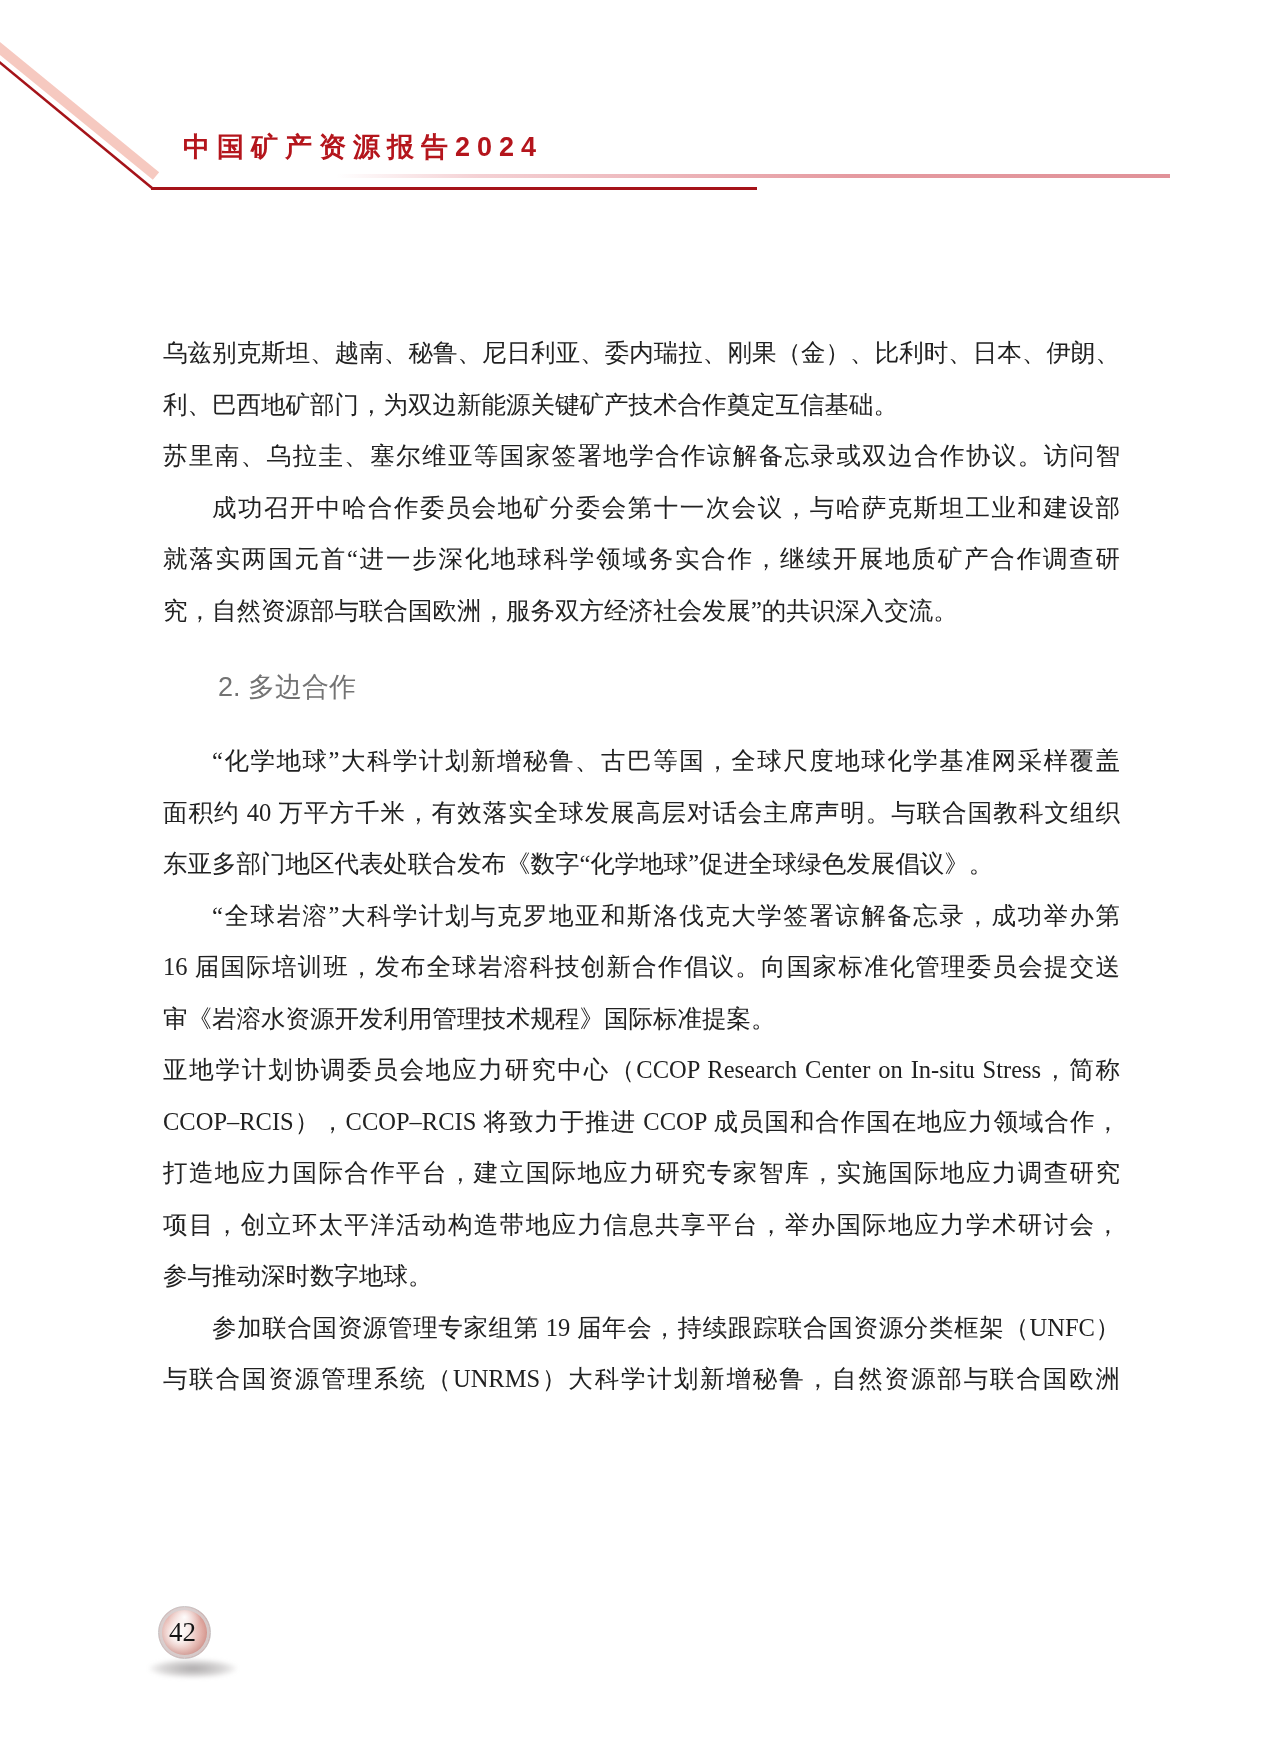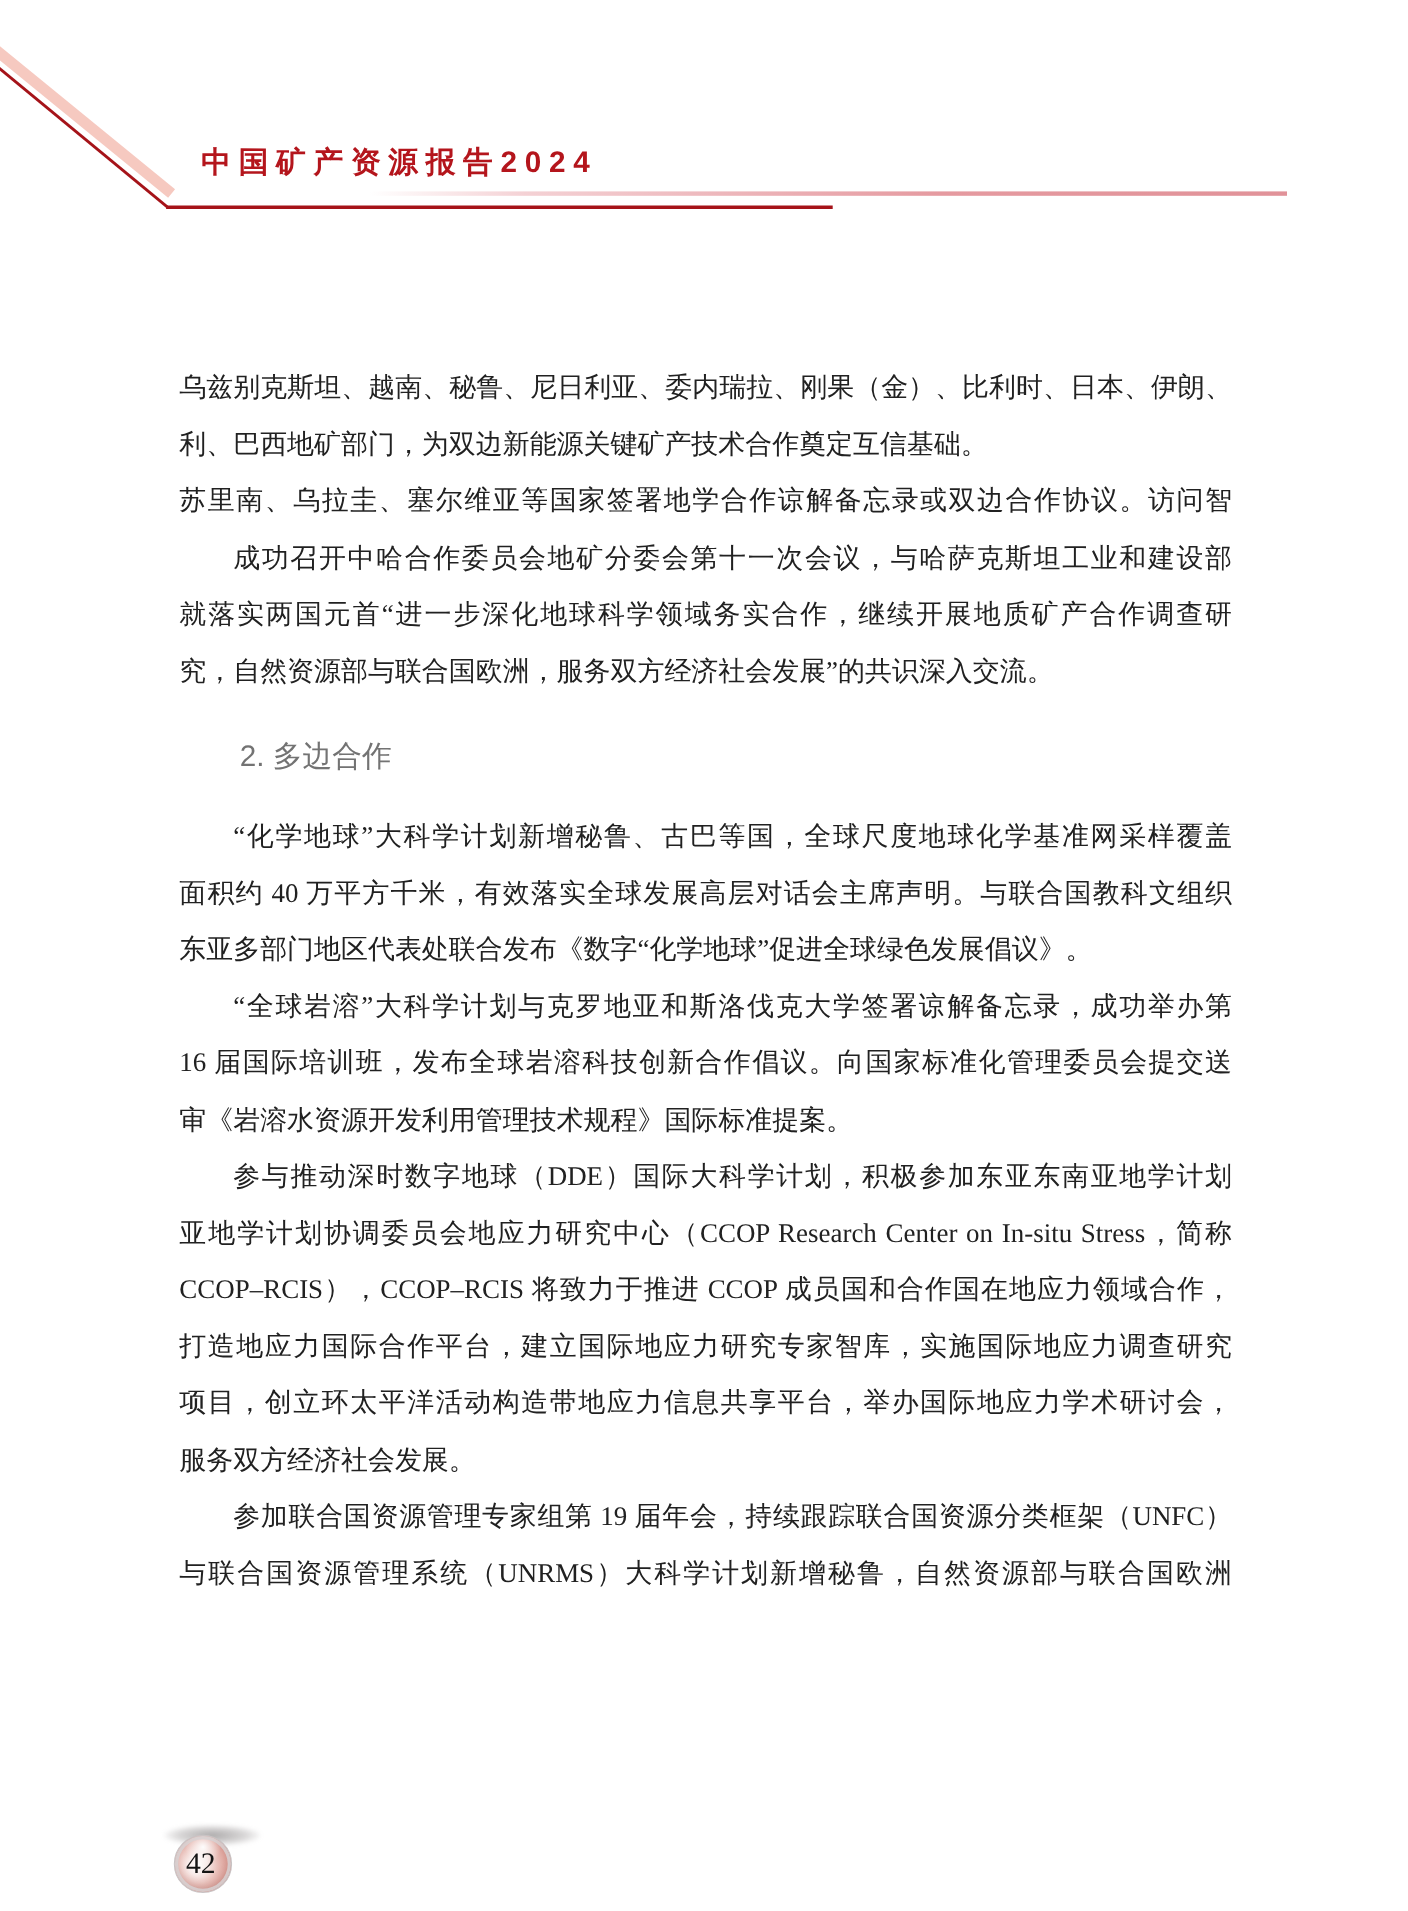--- a/index.html
+++ b/index.html
@@ -54,21 +54,21 @@
   .ball-shadow{
     position:absolute;left:149px;top:1659px;width:88px;height:19px;
     border-radius:50%;
     background:radial-gradient(ellipse at center,
       rgba(88,83,84,.50) 0%,
       rgba(120,114,115,.28) 50%,
       rgba(255,255,255,0) 75%);
     filter:blur(2px);
   }
   .page-ball{
-    position:absolute;left:158px;top:1668px;width:53px;height:53px;
+    position:absolute;left:158px;top:1606px;width:53px;height:53px;
     border-radius:50%;
     border:1px solid #c9c3c4;
     box-sizing:border-box;
     background:
       radial-gradient(circle at 50% 20%, rgba(255,255,255,.95) 0%, rgba(255,255,255,0) 34%),
       radial-gradient(circle at 40% 52%, #ffffff 0%, #f8ebe9 22%, #e9c0ba 45%, #d99b93 68%, #cd8780 85%, #d89d96 100%);
     box-shadow:
       inset 0 0 0 3px rgba(215,210,211,.85),
       inset 0 -5px 7px rgba(150,100,95,.25);
     display:flex;align-items:center;justify-content:center;
@@ -101,26 +101,25 @@
       <div class="bodyline indent">成功召开中哈合作委员会地矿分委会第十一次会议，与哈萨克斯坦工业和建设部</div>
       <div class="bodyline">就落实两国元首“进一步深化地球科学领域务实合作，继续开展地质矿产合作调查研</div>
       <div class="bodyline lastline">究，自然资源部与联合国欧洲，服务双方经济社会发展”的共识深入交流。</div>
       <div class="section-heading">2. 多边合作</div>
       <div class="bodyline indent">“化学地球”大科学计划新增秘鲁、古巴等国，全球尺度地球化学基准网采样覆盖</div>
       <div class="bodyline">面积约 40 万平方千米，有效落实全球发展高层对话会主席声明。与联合国教科文组织</div>
       <div class="bodyline lastline">东亚多部门地区代表处联合发布《数字“化学地球”促进全球绿色发展倡议》。</div>
       <div class="bodyline indent">“全球岩溶”大科学计划与克罗地亚和斯洛伐克大学签署谅解备忘录，成功举办第</div>
       <div class="bodyline">16 届国际培训班，发布全球岩溶科技创新合作倡议。向国家标准化管理委员会提交送</div>
       <div class="bodyline lastline">审《岩溶水资源开发利用管理技术规程》国际标准提案。</div>
-      <div class="bodyline indent">参与推动深时数字地球（DDE）国际大科学计划，积极参加东亚东南亚地学计划</div>
       <div class="bodyline">亚地学计划协调委员会地应力研究中心（CCOP Research Center on In-situ Stress，简称</div>
       <div class="bodyline">CCOP–RCIS），CCOP–RCIS 将致力于推进 CCOP 成员国和合作国在地应力领域合作，</div>
       <div class="bodyline">打造地应力国际合作平台，建立国际地应力研究专家智库，实施国际地应力调查研究</div>
       <div class="bodyline">项目，创立环太平洋活动构造带地应力信息共享平台，举办国际地应力学术研讨会，</div>
-      <div class="bodyline lastline">服务双方经济社会发展。</div>
+      <div class="bodyline lastline">参与推动深时数字地球。</div>
       <div class="bodyline indent">参加联合国资源管理专家组第 19 届年会，持续跟踪联合国资源分类框架（UNFC）</div>
       <div class="bodyline">与联合国资源管理系统（UNRMS）大科学计划新增秘鲁，自然资源部与联合国欧洲</div>
     </main>
 
   <div class="ball-shadow"></div>
   <div class="page-ball">
     <span class="num">42</span>
   </div>
 
 </div>

